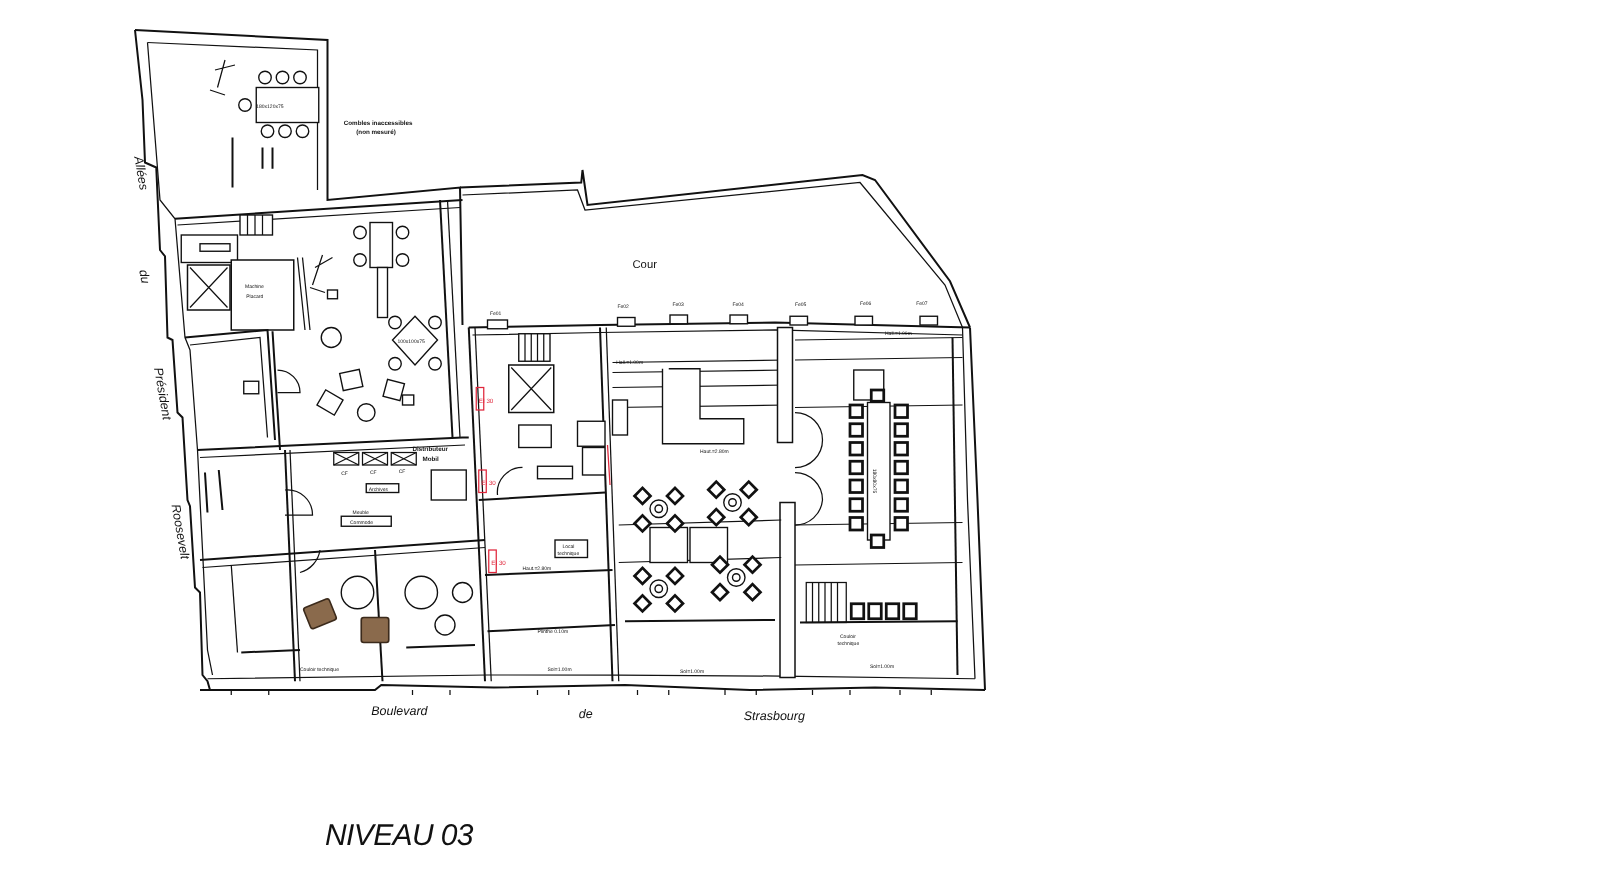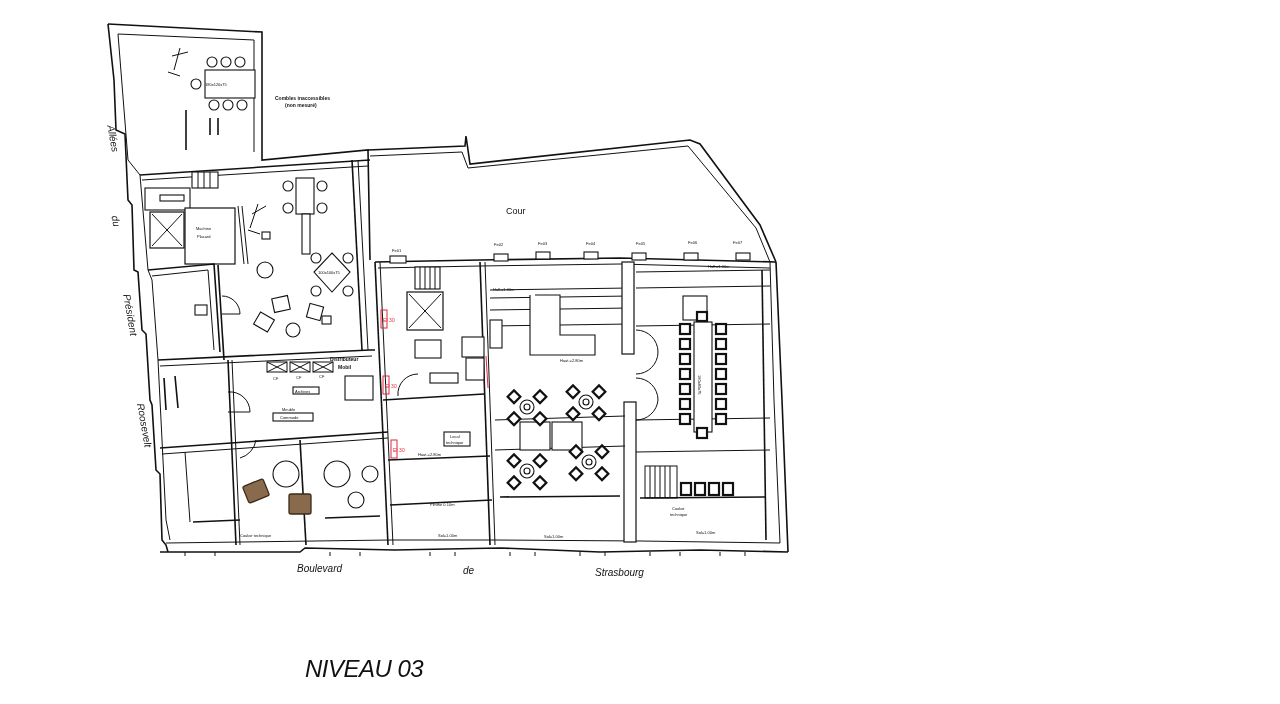--- a/index.html
+++ b/index.html
@@ -11,21 +11,21 @@
     .furn { fill: #fff; stroke: #111; stroke-width: 1.1; }
     .chair-dark { fill: #fff; stroke: #111; stroke-width: 2.2; }
     .armchair { fill: #8a6a4c; stroke: #3b2a1b; stroke-width: 1.3; }
     .door-arc { fill: none; stroke: #111; stroke-width: 1; }
     .red { fill: none; stroke: #e0263b; stroke-width: 1; }
     .red-txt { fill: #e0263b; font-size: 5px; font-family: "Liberation Sans", sans-serif; }
     .lbl { fill: #111; font-size: 5px; font-weight: bold; font-family: "Liberation Sans", sans-serif; }
     .lbl-sm { fill: #111; font-size: 4px; font-family: "Liberation Sans", sans-serif; }
     .street { fill: #111; font-size: 10px; font-style: italic; font-family: "Liberation Sans", sans-serif; }
     .cour { fill: #111; font-size: 9px; font-family: "Liberation Sans", sans-serif; }
-    .title { position: absolute; left: 260px; top: 655px; font-size: 24px; font-style: italic; color: #111; letter-spacing: -0.5px; font-family: "Liberation Sans", sans-serif; margin-left: 45px; }
+    .title { position: absolute; left: 260px; top: 655px; font-size: 24px; font-style: italic; color: #111; letter-spacing: -0.5px; font-family: "Liberation Sans", sans-serif; }
   </style>
 </head>
 <body>
 
 <svg id="plan" viewBox="0 0 1280 704" xmlns="http://www.w3.org/2000/svg">
 
   <g>
 
     <polyline class="wall" points="108,24 262,32 262,160 368,150 370,260"></polyline>
     <polyline class="wall-thin" points="118,34 254,40 254,152"></polyline>

